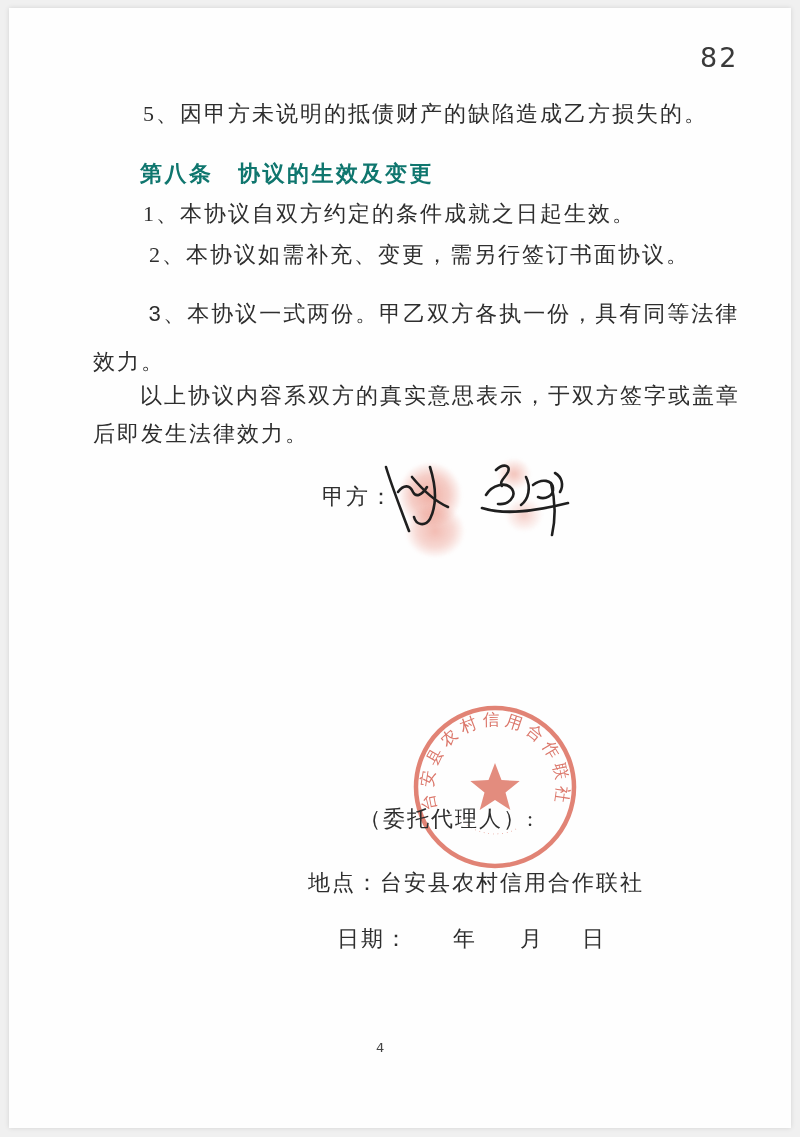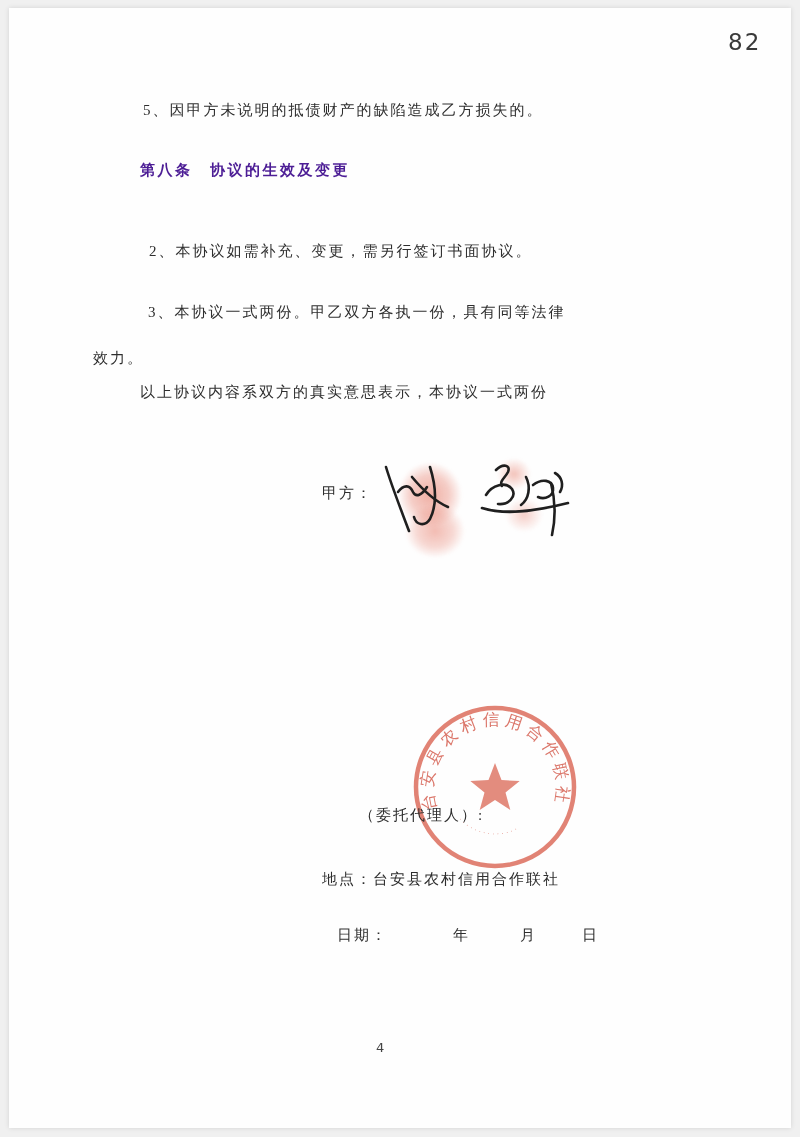--- a/index.html
+++ b/index.html
@@ -1,36 +1,36 @@
 <!DOCTYPE html>
 <html><head>
 <meta charset="utf-8">
 <style>
   html,body{margin:0;padding:0;}
   .canvas{position:relative;width:800px;height:1137px;background:#f0f0f0;overflow:hidden;
           font-family:"Liberation Serif","DejaVu Serif",serif;}
   .sheet{position:absolute;left:9px;top:8px;width:782px;height:1120px;background:#fefefe;
          box-shadow:0 0 5px rgba(0,0,0,.12);}
-  .ln{position:absolute;font-size:15px;line-height:1;letter-spacing:2px;color:#2e2e2e;white-space:nowrap;}
-  .bold{font-weight:bold;letter-spacing:2.5px;color:#4c1d95;}
+  .ln{position:absolute;font-size:22px;line-height:1;letter-spacing:2px;color:#2e2e2e;white-space:nowrap;}
+  .bold{font-weight:bold;letter-spacing:2.5px;color:#0f766e;}
   .num{position:absolute;font-family:"DejaVu Sans","Liberation Sans",sans-serif;color:#3a3a3a;}
-  .pagenum-top{left:700px;top:29px;font-size:23px;letter-spacing:2px;margin-left:28px;}
+  .pagenum-top{left:700px;top:42px;font-size:27px;letter-spacing:2px;}
   .pagenum-bottom{left:376px;top:1040px;font-size:13px;color:#444;}
   .l-clause5{left:143px;top:103px;}
   .l-heading{left:140px;top:163px;}
   .l-item1{left:143px;top:203px;}
   .l-item2{left:149px;top:244px;}
-  .l-item3a{left:148px;top:305px;}
+  .l-item3a{left:148px;top:305px;font-family:Liberation Mono, monospace;}
   .l-item3b{left:93px;top:351px;}
   .l-close1{left:140px;top:385px;}
   .l-close2{left:93px;top:423px;}
   .l-partya{left:322px;top:486px;}
   .l-partyb{left:322px;top:744px;z-index:3;}
   .l-agent{left:327px;top:808px;z-index:3;margin-left:32px;}
-  .l-loc{left:322px;top:872px;z-index:3;text-align:center;}
+  .l-loc{left:308px;top:872px;z-index:3;text-align:center;}
   .l-date{top:928px;z-index:3;text-align:right;}
   .d-label{left:337px;}.d-year{left:453px;}.d-month{left:520px;}.d-day{left:582px;}
   .fp{position:absolute;border-radius:50%;filter:blur(1.5px);z-index:1;}
   .fp1{left:398px;top:462px;width:64px;height:66px;
        background:radial-gradient(closest-side,rgba(226,96,74,.50),rgba(226,96,74,.30) 60%,rgba(226,96,74,0));}
   .fp2{left:405px;top:504px;width:60px;height:54px;
        background:radial-gradient(closest-side,rgba(226,96,74,.42),rgba(226,96,74,.24) 60%,rgba(226,96,74,0));}
   .fp3{left:497px;top:458px;width:34px;height:32px;
        background:radial-gradient(closest-side,rgba(226,96,74,.38),rgba(226,96,74,0));}
   .fp4{left:505px;top:498px;width:38px;height:34px;
@@ -42,24 +42,26 @@
 </head>
 <body>
 
 <div class="canvas">
   <div class="sheet"></div>
 
   <div class="num pagenum-top">82</div>
 
   <div class="ln l-clause5">5、因甲方未说明的抵债财产的缺陷造成乙方损失的。</div>
   <div class="ln bold l-heading">第八条　协议的生效及变更</div>
+  <div class="ln l-item1">1、本协议自双方约定的条件成就之日起生效。</div>
   <div class="ln l-item2">2、本协议如需补充、变更，需另行签订书面协议。</div>
   <div class="ln l-item3a">3、本协议一式两份。甲乙双方各执一份，具有同等法律</div>
   <div class="ln l-item3b">效力。</div>
-  <div class="ln l-close1">以上协议内容系双方的真实意思表示，本协议一式两份</div>
+  <div class="ln l-close1">以上协议内容系双方的真实意思表示，于双方签字或盖章</div>
+  <div class="ln l-close2">后即发生法律效力。</div>
 
   <div class="ln l-partya">甲方：</div>
 
   <div class="fp fp1"></div>
   <div class="fp fp2"></div>
   <div class="fp fp3"></div>
   <div class="fp fp4"></div>
 
   <svg class="sig" width="260" height="120" viewBox="0 0 260 120">
     <g fill="none" stroke="#1f1f1f" stroke-width="2.6" stroke-linecap="round">

